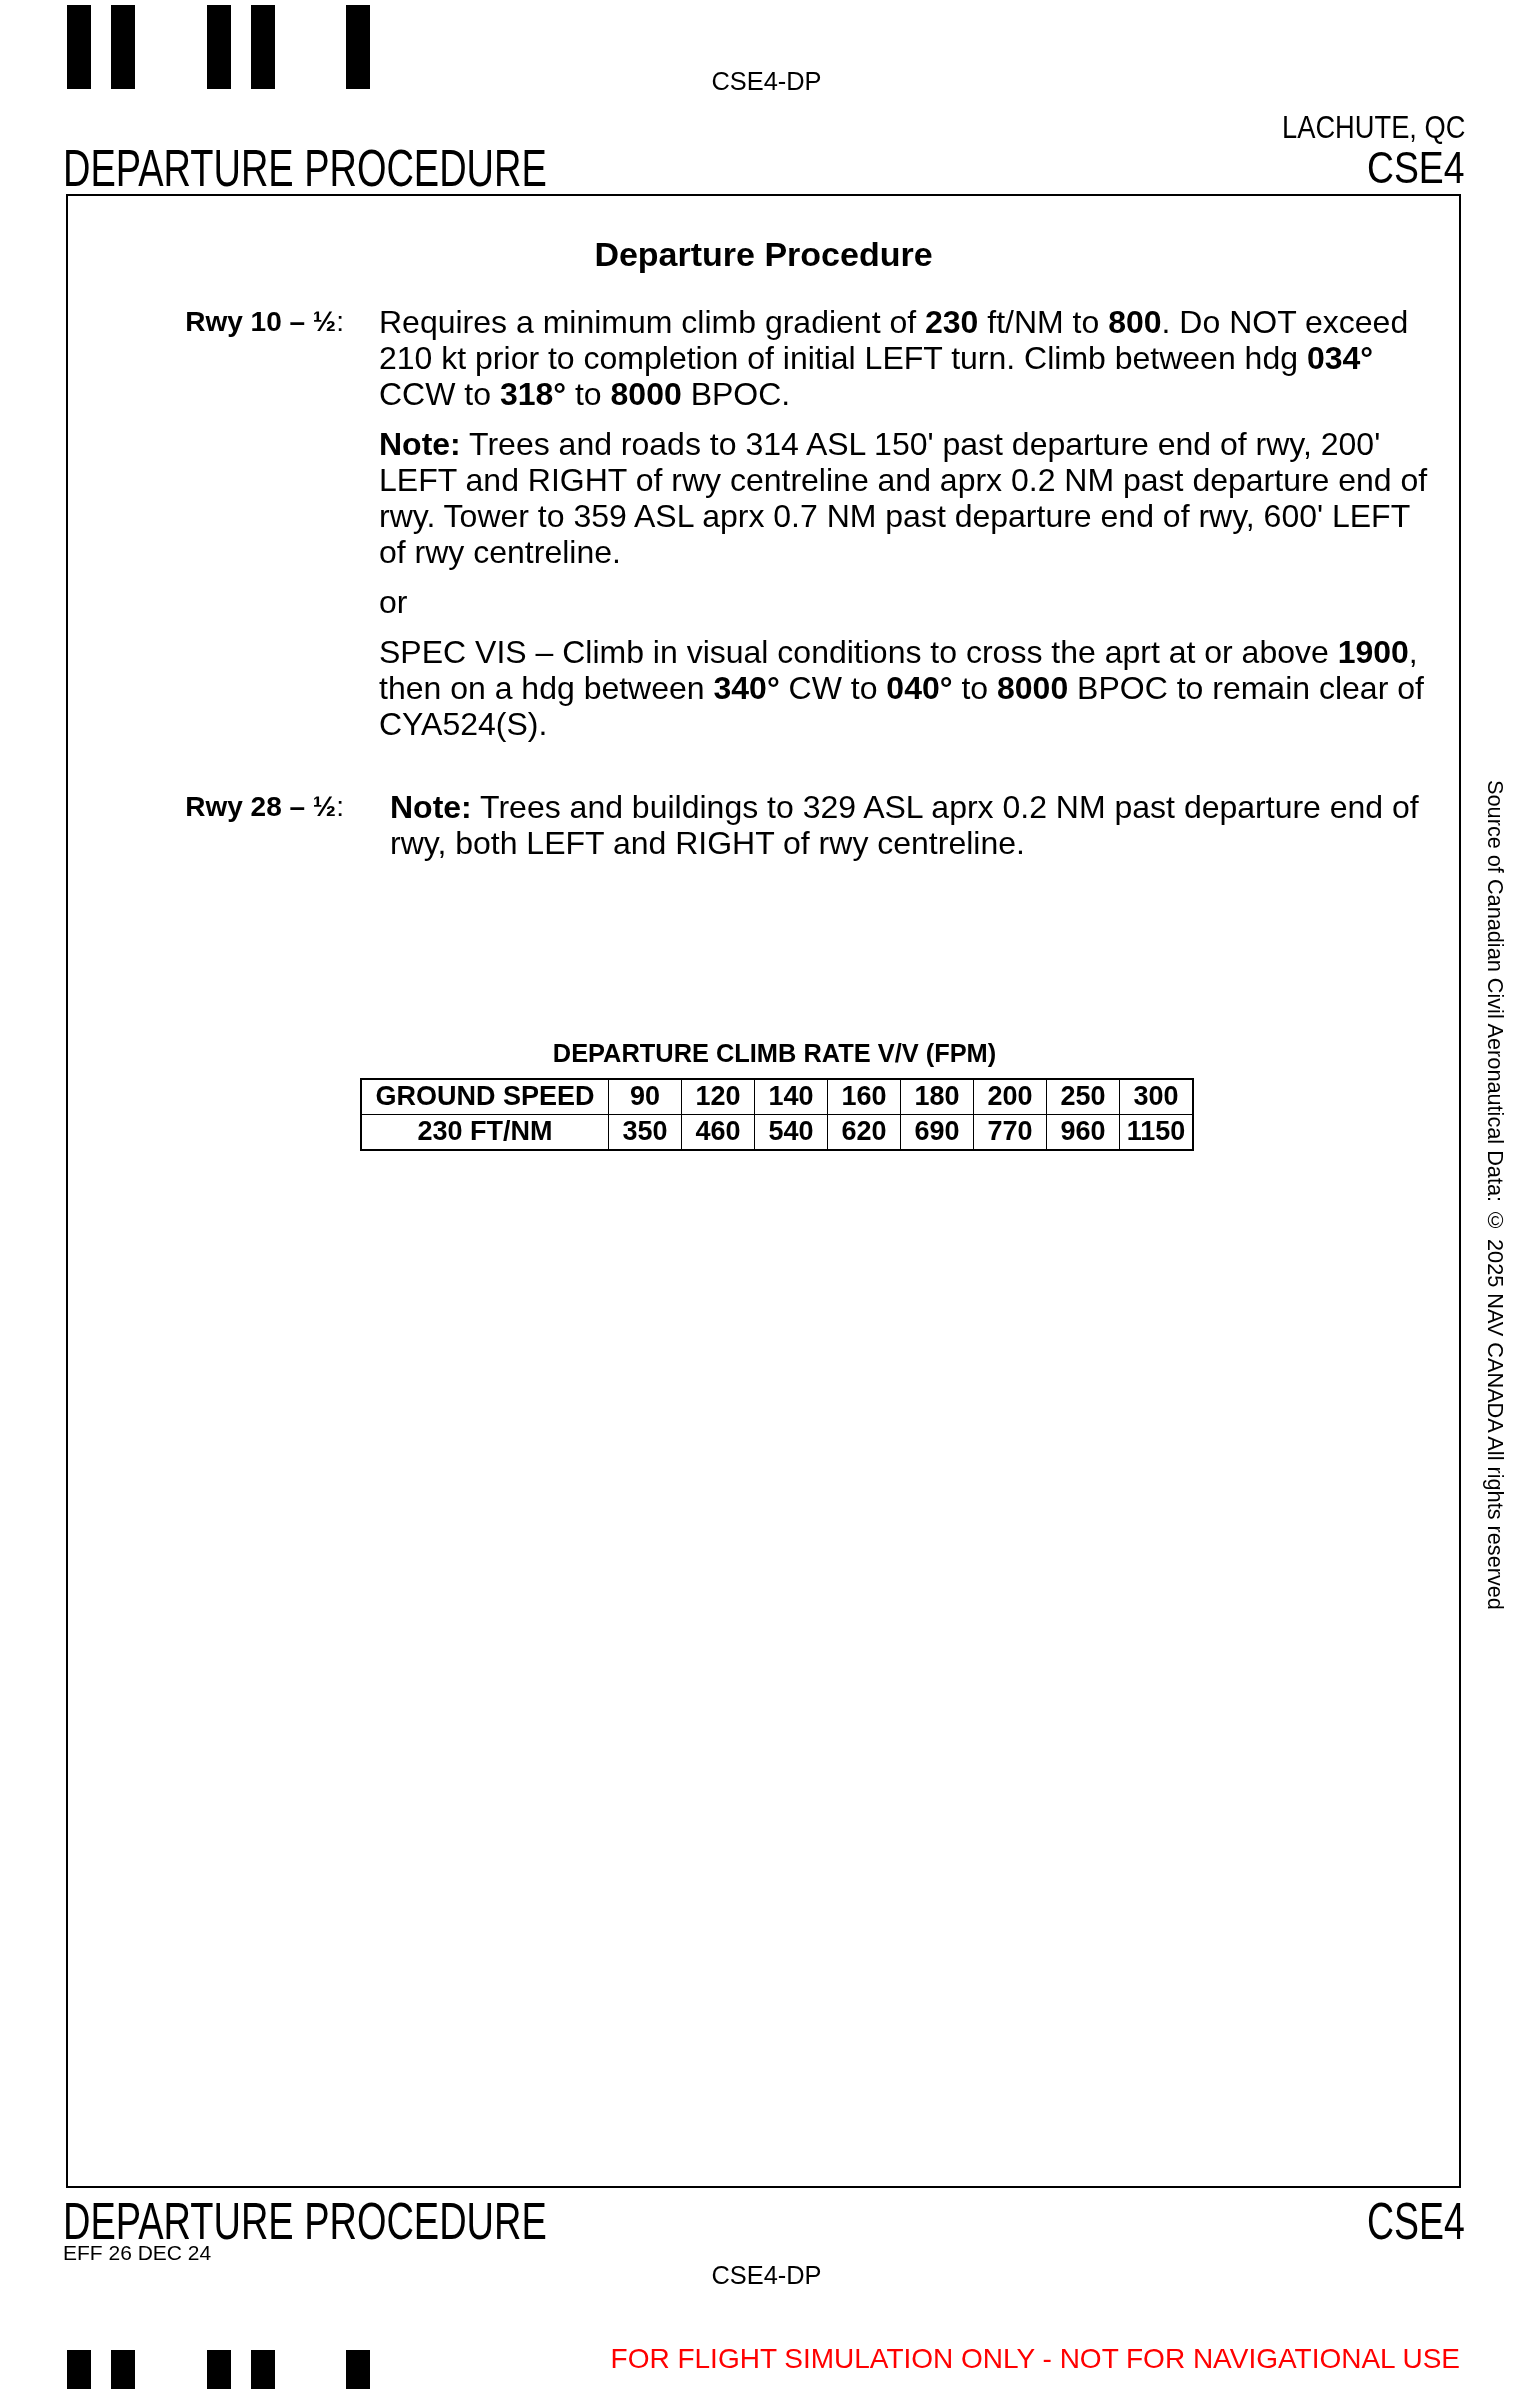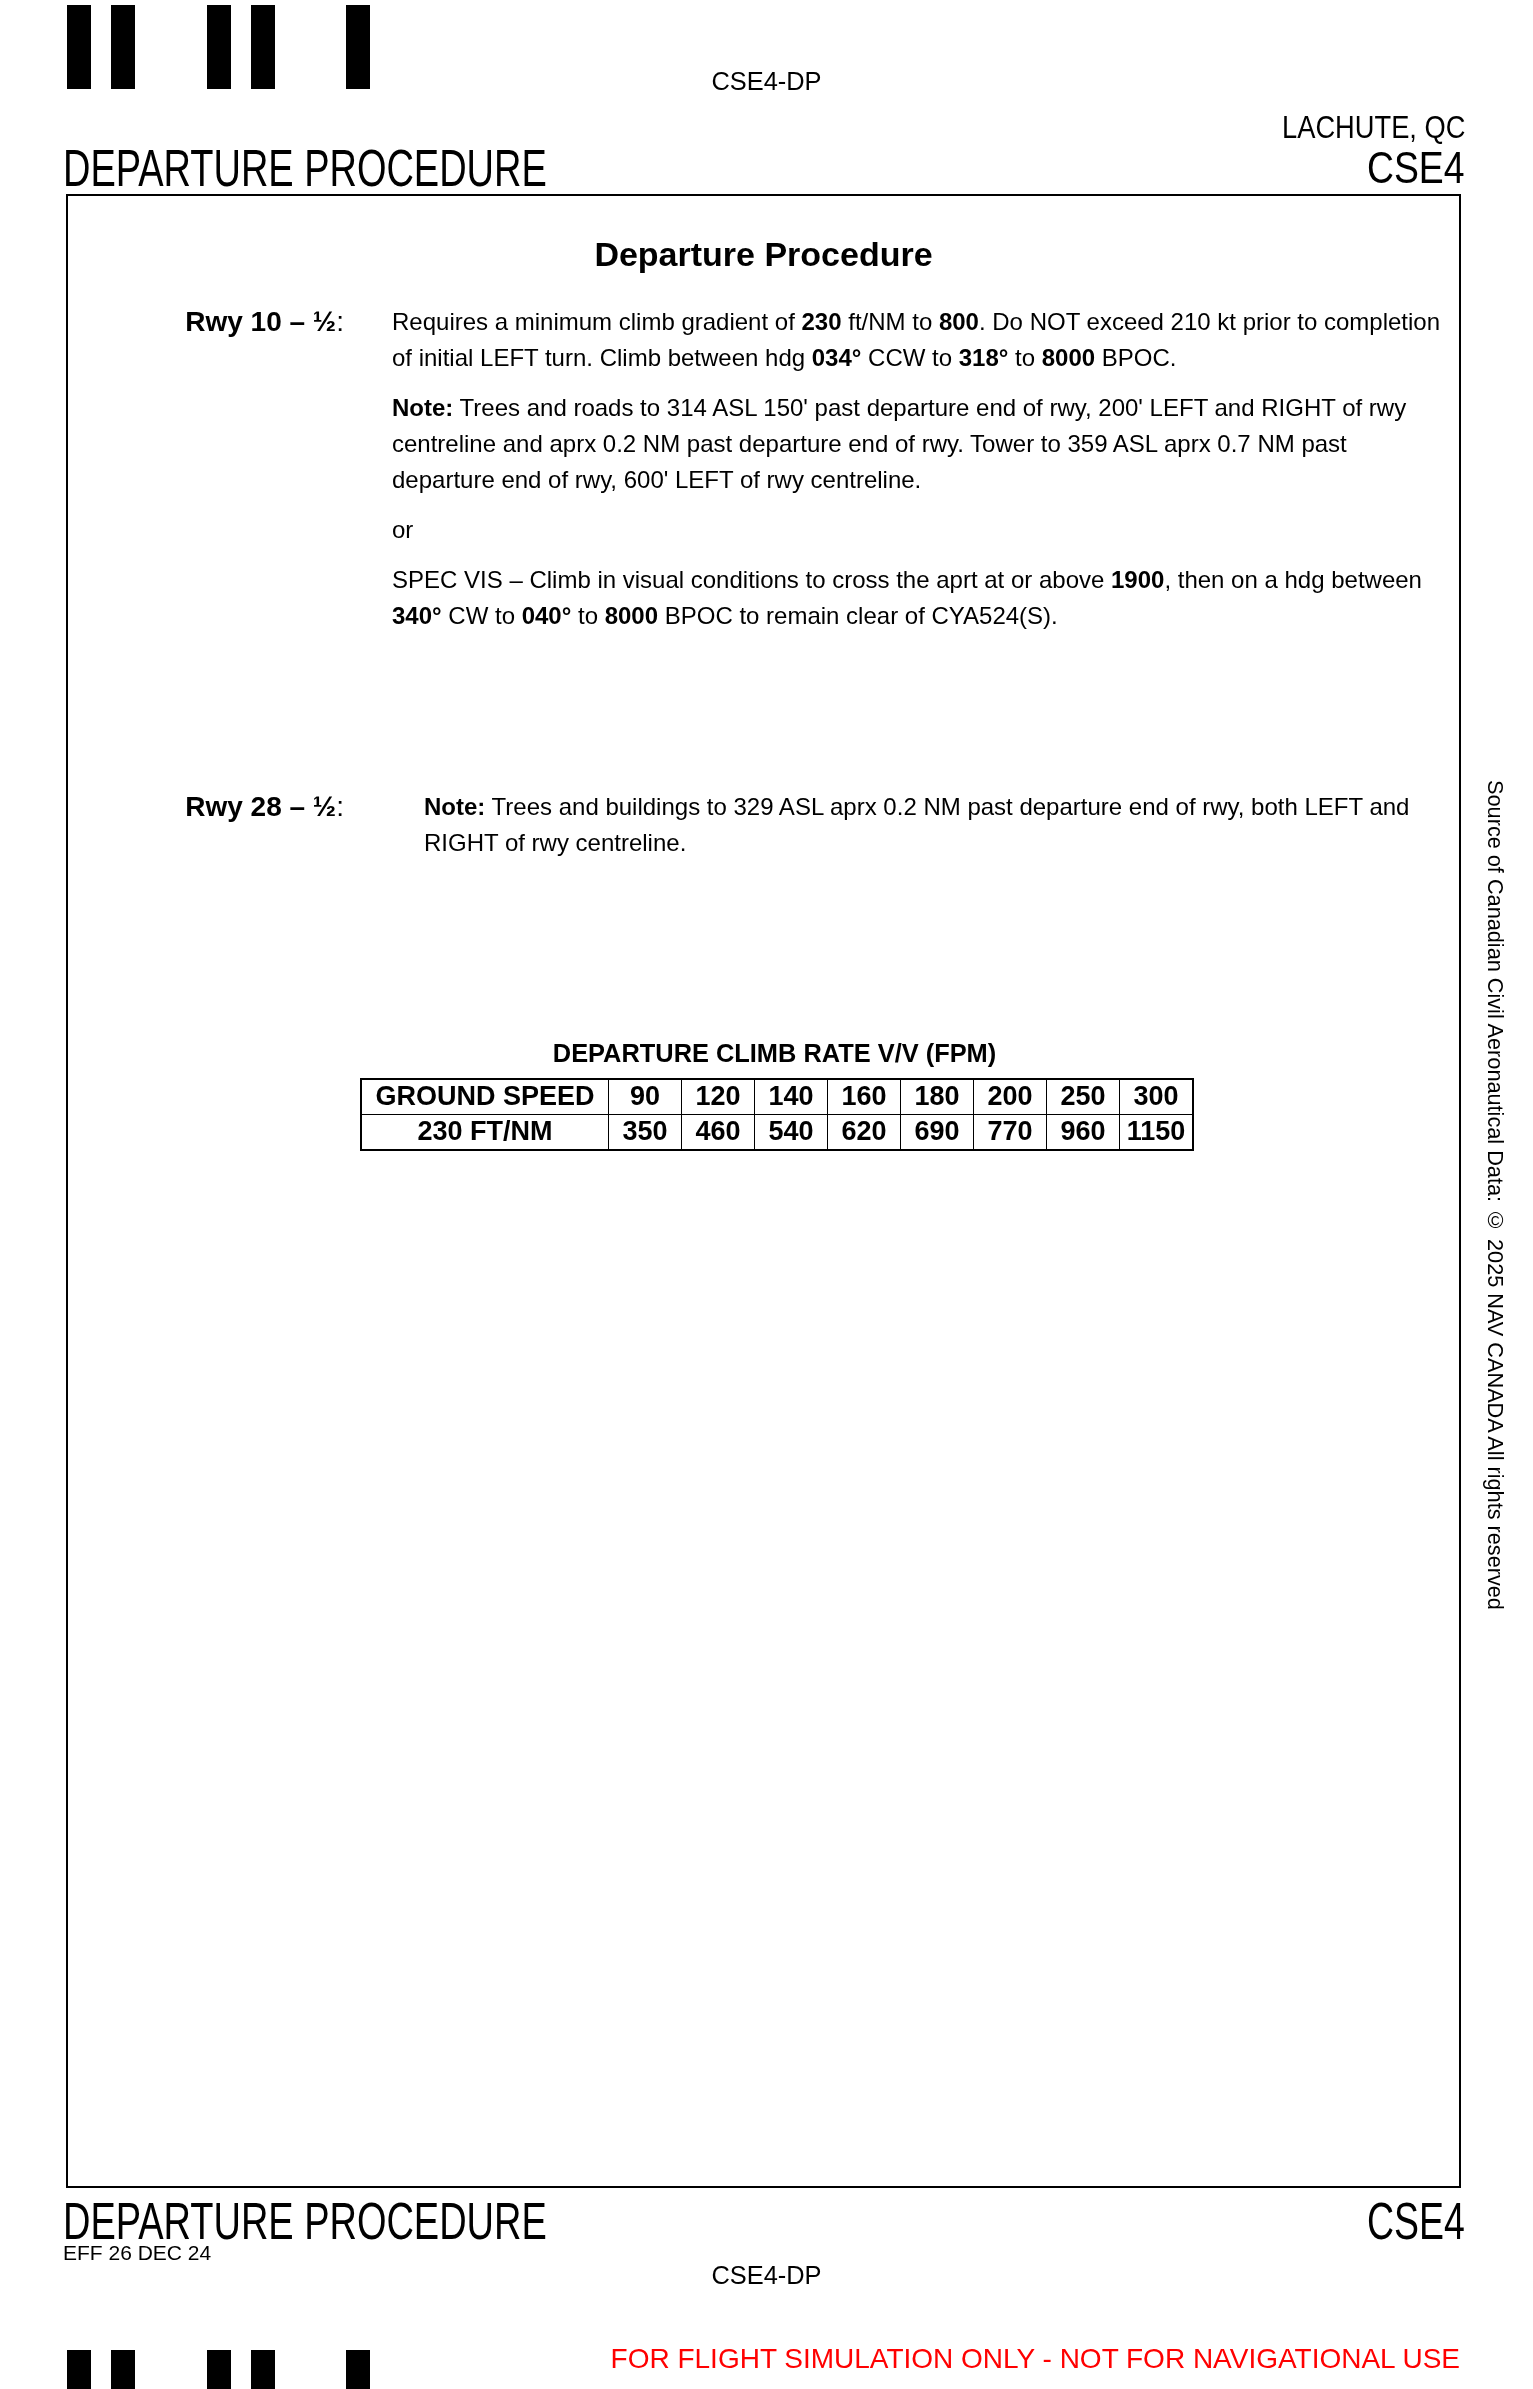--- a/index.html
+++ b/index.html
@@ -32,21 +32,21 @@
 
   
   .proc-box{left:66px;top:194px;width:1395px;height:1994px;border:2.2px solid #000;box-sizing:border-box;}
   .proc-heading{left:66px;top:236px;width:1395px;text-align:center;font-size:34px;font-weight:bold;line-height:1.1;}
 
   
   .section{position:absolute;left:172px;width:1262px;display:flex;align-items:flex-start;justify-content:space-between;}
   .section:nth-of-type(1){top:304px;}
   .section:nth-of-type(2){top:789px;gap:32px;}
   .section .label{flex:none;width:172px;text-align:right;font-size:28px;line-height:36px;white-space:nowrap;}
-  .section .content{flex:none;margin-left:48px;width:1055px;font-size:24px;line-height:36px;}
+  .section .content{flex:none;margin-left:14px;width:1055px;font-size:32px;line-height:36px;}
   .content p{margin:0 0 14px 0;}
   b{font-weight:bold;}
 
   
   .table-block{left:360px;top:1038px;width:829px;font-weight:bold;}
   .table-title{font-size:25.4px;line-height:30px;text-align:center;margin-bottom:9.7px;}
   table.climb{border-collapse:collapse;border:2.2px solid #000;table-layout:fixed;width:829px;padding-left:8px;}
   table.climb td{border:1.5px solid #000;height:34px;padding:0;text-align:center;font-size:27px;width:72px;}
   table.climb td.first{width:246px;}
 

